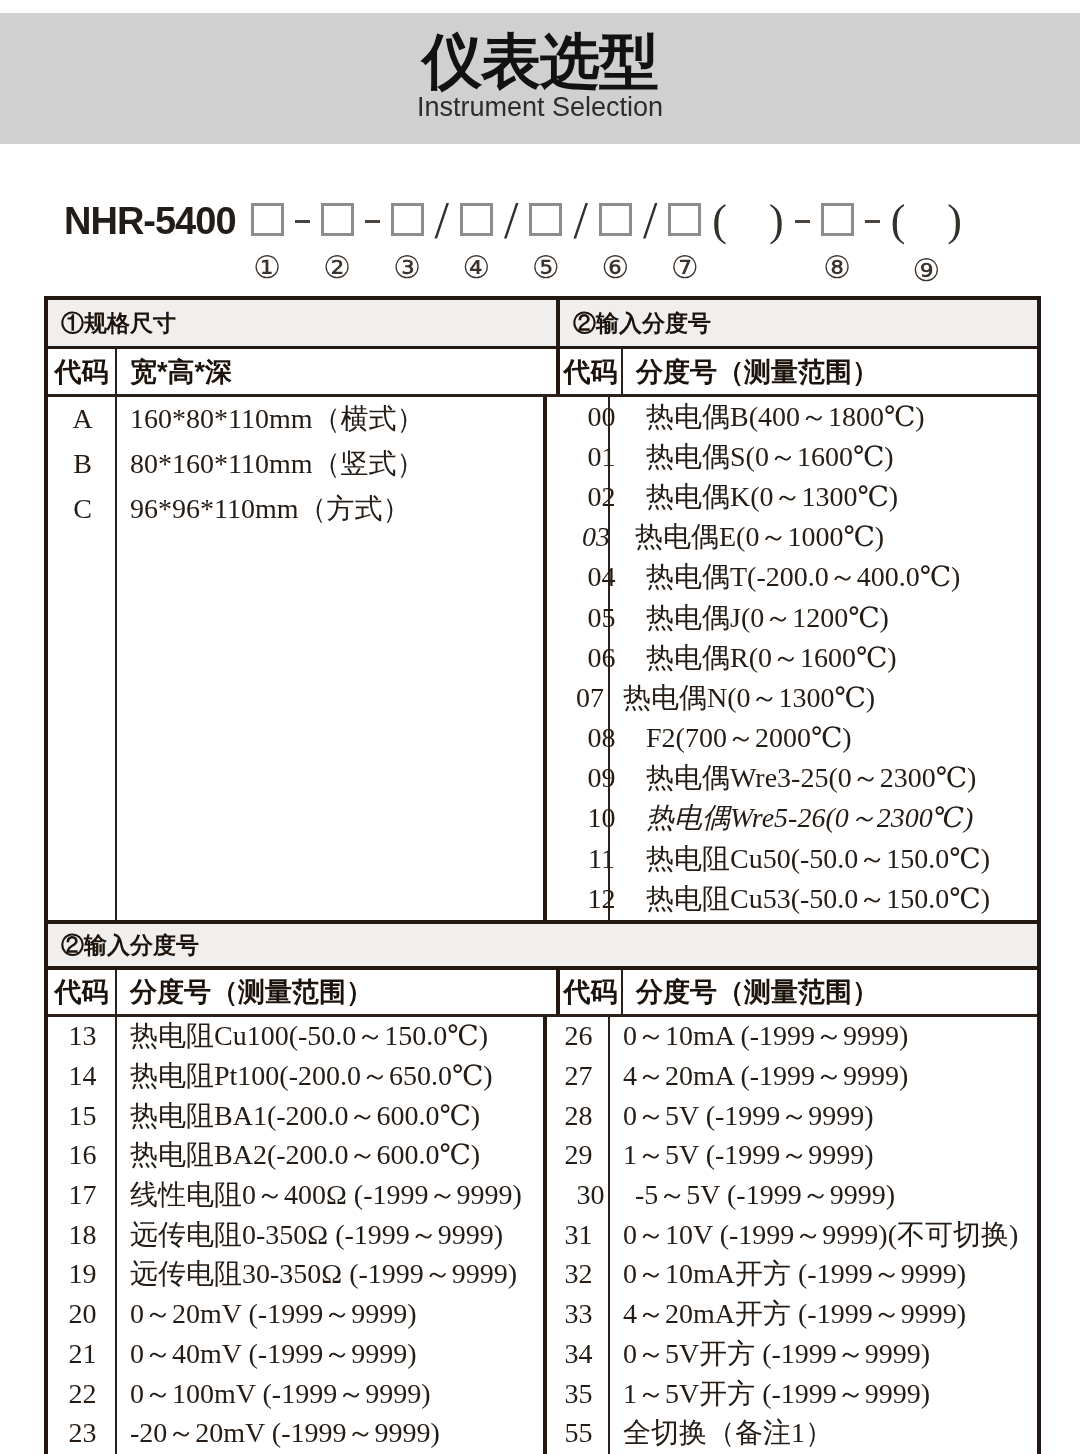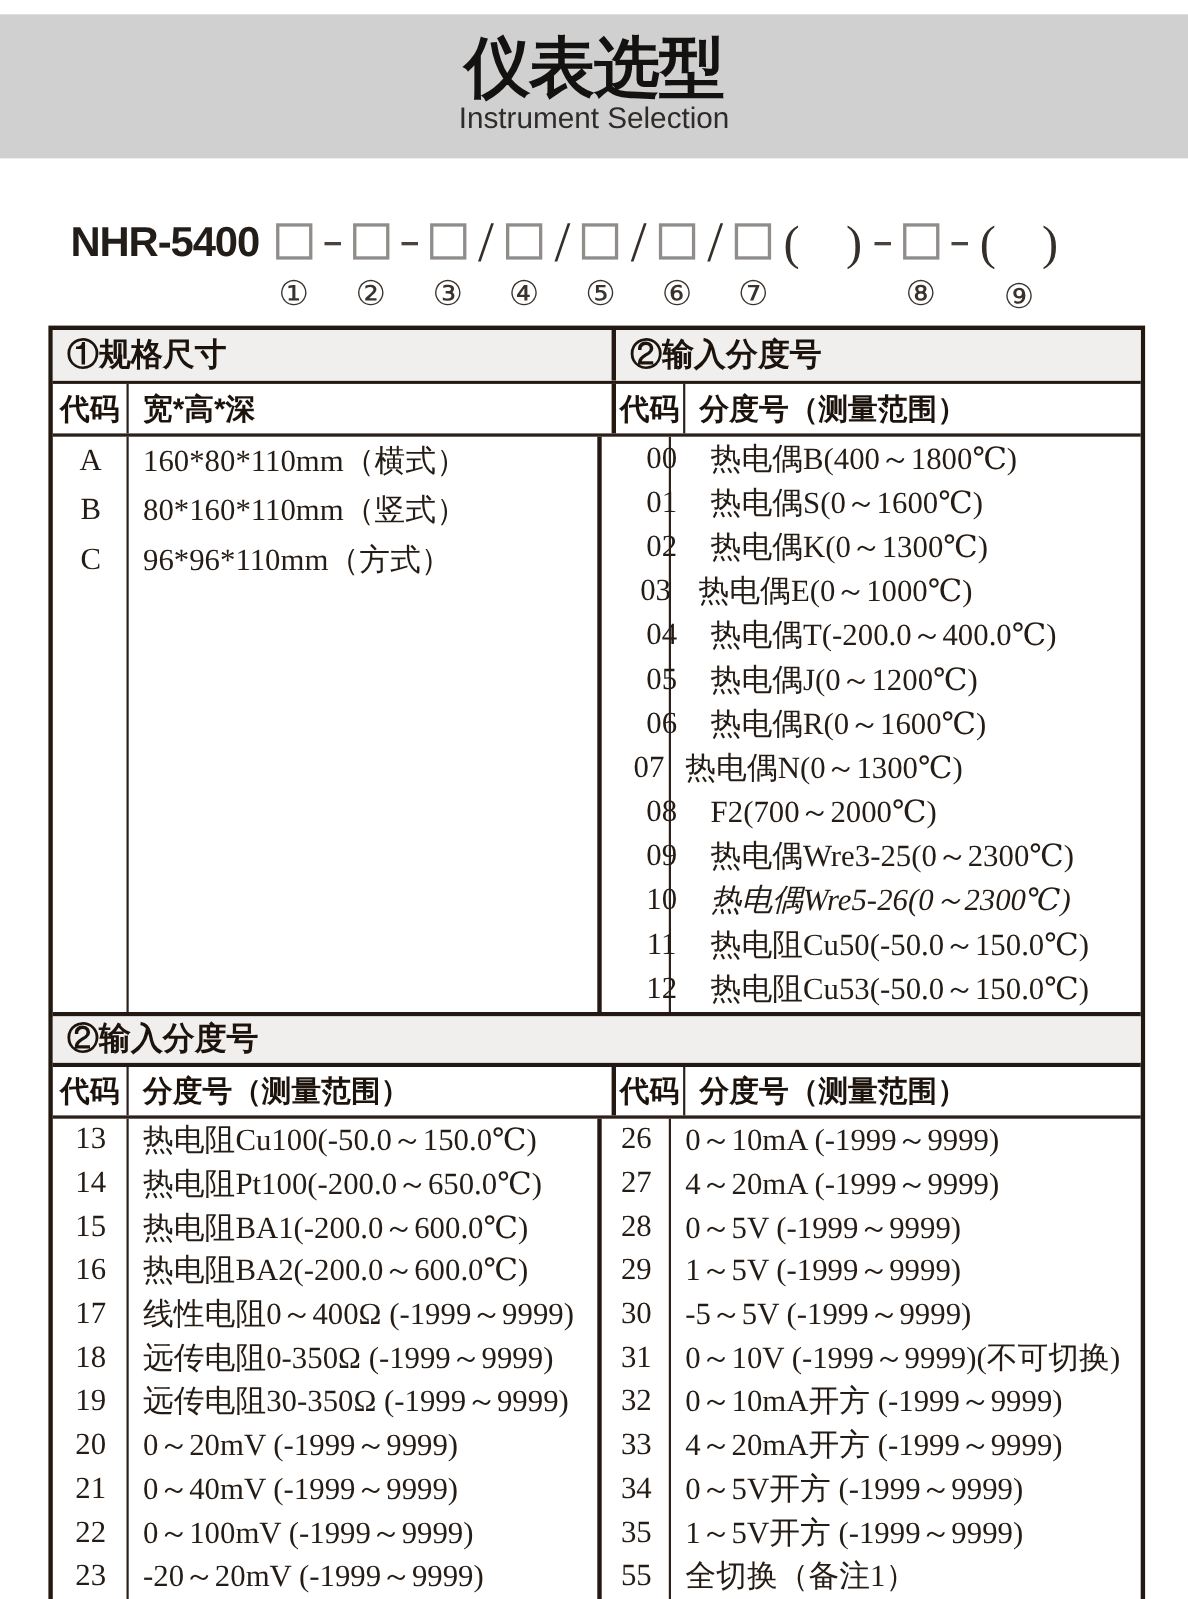--- a/index.html
+++ b/index.html
@@ -60,21 +60,21 @@
     position:absolute;left:44px;top:296px;width:997px;height:1162px;
     border:4px solid #241912;box-sizing:border-box;background:#fff;
   }
   .hline3{height:3px;background:#241912;}
   .hline2{height:2.5px;background:#2c211a;}
   .hline4{height:4px;background:#241912;}
   .sec-header{
     background:#f0efee;display:flex;position:relative;
   }
   .sec-header .sec-cell{
-    font-size:29px;font-weight:700;color:#1c130c;
+    font-size:23px;font-weight:700;color:#1c130c;
     padding-left:13px;display:flex;align-items:center;
   }
   .section{position:relative;}
   .vstrip{position:absolute;width:4px;background:#241912;}
   .vthin{position:absolute;width:2px;background:#2c211a;}
   .colhead{display:flex;font-weight:700;font-size:27px;color:#1c130c;}
   .colhead .code-h{display:flex;align-items:center;justify-content:center;}
   .colhead .label-h{display:flex;align-items:center;padding-left:13px;}
   .tbody-pane{position:absolute;top:0;}
   .trow{display:flex;font-family:"Liberation Serif","DejaVu Serif",serif;font-size:28px;color:#241c15;}
@@ -230,21 +230,21 @@
             <div class="c-code" style="width:63px;">01</div>
             <div class="c-label" style="flex:1;">热电偶S(0～1600℃)</div>
           </div>
 
           <div class="trow row-t1">
             <div class="c-code" style="width:63px;">02</div>
             <div class="c-label" style="flex:1;">热电偶K(0～1300℃)</div>
           </div>
 
           <div class="trow row-t1">
-            <div class="c-code" style="width:52px;">03</div>
+            <div class="c-code" style="width:52px;font-style:italic;">03</div>
             <div class="c-label" style="flex:1;">热电偶E(0～1000℃)</div>
           </div>
 
           <div class="trow row-t1">
             <div class="c-code" style="width:63px;">04</div>
             <div class="c-label" style="flex:1;">热电偶T(-200.0～400.0℃)</div>
           </div>
 
           <div class="trow row-t1">
             <div class="c-code" style="width:63px;">05</div>
@@ -385,21 +385,21 @@
             <div class="c-code" style="width:63px;">28</div>
             <div class="c-label" style="flex:1;">0～5V (-1999～9999)</div>
           </div>
 
           <div class="trow row-t2">
             <div class="c-code" style="width:63px;">29</div>
             <div class="c-label" style="flex:1;">1～5V (-1999～9999)</div>
           </div>
 
           <div class="trow row-t2">
-            <div class="c-code" style="width:63px;">30</div>
+            <div class="c-code" style="width:63px;margin-left:12px;">30</div>
             <div class="c-label" style="flex:1;">-5～5V (-1999～9999)</div>
           </div>
 
           <div class="trow row-t2">
             <div class="c-code" style="width:63px;">31</div>
             <div class="c-label" style="flex:1;">0～10V (-1999～9999)(不可切换)</div>
           </div>
 
           <div class="trow row-t2">
             <div class="c-code" style="width:63px;">32</div>

